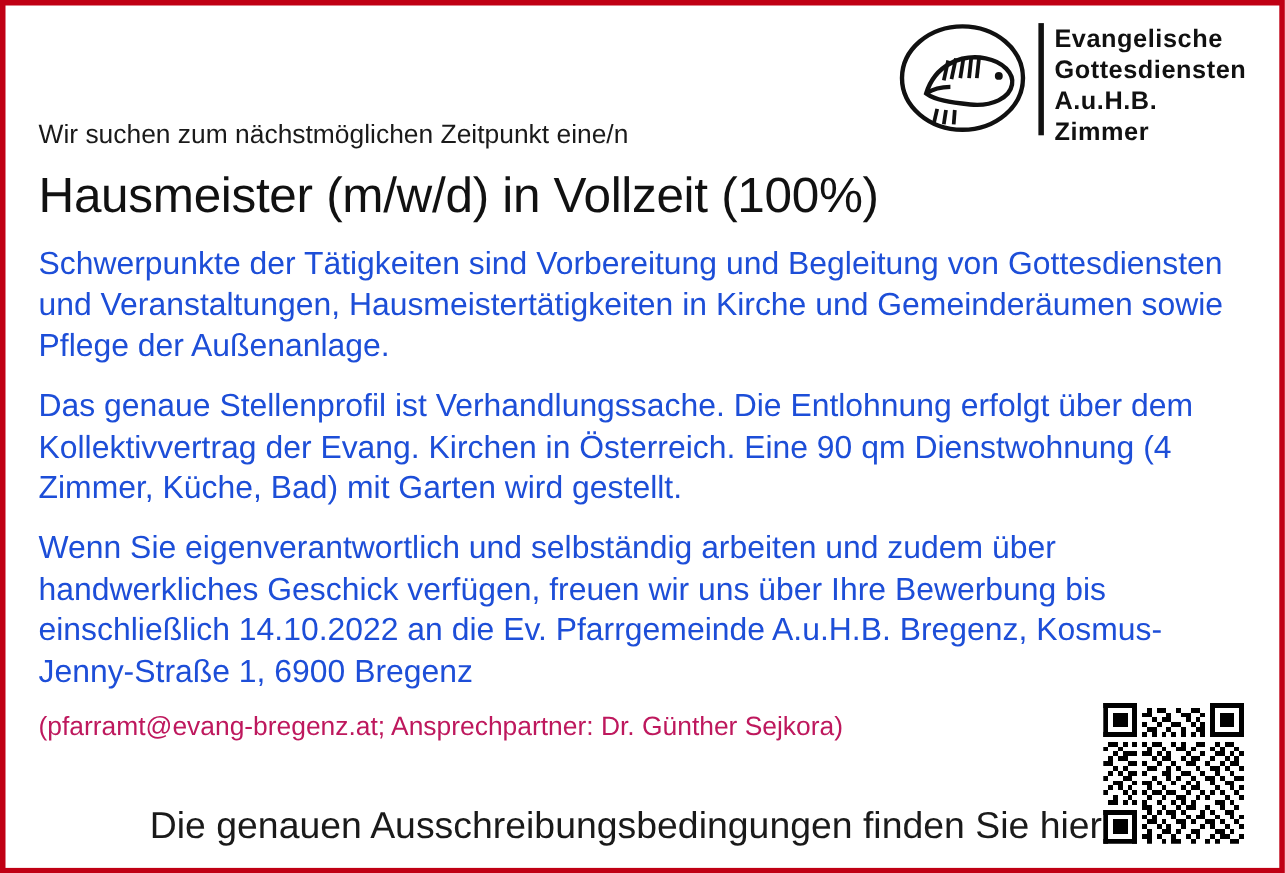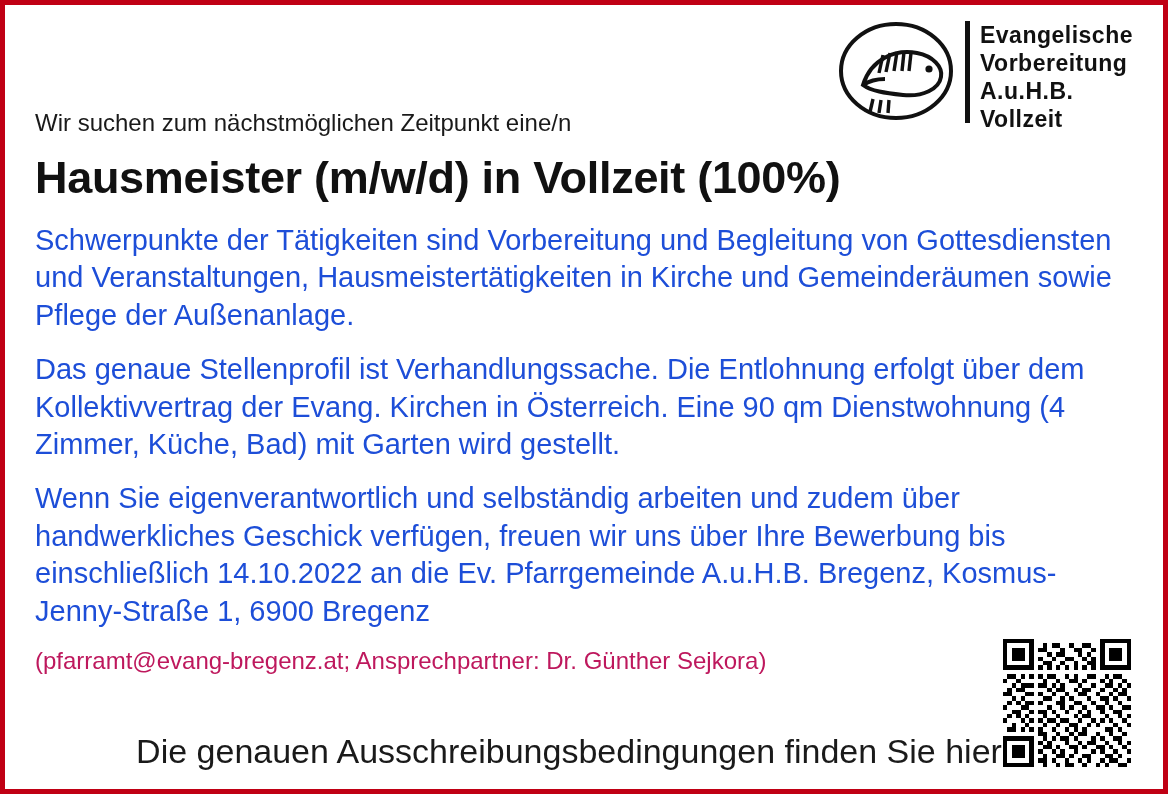--- a/index.html
+++ b/index.html
@@ -59,21 +59,21 @@
   
   .kicker {
     font-size: 24px;
     line-height: 1.2;
     color: #1a1a1a;
     margin: 86px 0 0 2px;
     font-weight: 400;
   }
   .headline {
     font-size: 45px;
-    font-weight: bold;
+    font-weight: normal;
     letter-spacing: -0.3px;
     margin: 14px 0 0 2px;
     color: #111;
   }
 
   
   .body-copy {
     margin: 18px 0 0 2px;
     width: 1085px;
   }
@@ -136,23 +136,23 @@
         <g stroke="#111" stroke-width="3.4">
           <line x1="36" y1="80" x2="33" y2="93"></line>
           <line x1="44" y1="81" x2="42" y2="94"></line>
           <line x1="52" y1="81" x2="51" y2="94"></line>
         </g>
       </svg>
     </div>
     <div class="logo-divider"></div>
     <div class="logo-text">
       <div>Evangelische</div>
-      <div>Vorbereitung</div>
+      <div>Gottesdiensten</div>
       <div>A.u.H.B.</div>
-      <div>Vollzeit</div>
+      <div>Zimmer</div>
     </div>
   </div>
 
   <div class="kicker">Wir suchen zum nächstmöglichen Zeitpunkt eine/n</div>
   <div class="headline">Hausmeister (m/w/d) in Vollzeit (100%)</div>
 
   <div class="body-copy">
     <p>Schwerpunkte der Tätigkeiten sind Vorbereitung und Begleitung von Gottesdiensten und Veranstaltungen, Hausmeistertätigkeiten in Kirche und Gemeinderäumen sowie Pflege der Außenanlage.</p>
     <p>Das genaue Stellenprofil ist Verhandlungssache. Die Entlohnung erfolgt über dem Kollektivvertrag der Evang. Kirchen in Österreich. Eine 90 qm Dienstwohnung (4 Zimmer, Küche, Bad) mit Garten wird gestellt.</p>
     <p>Wenn Sie eigenverantwortlich und selbständig arbeiten und zudem über handwerkliches Geschick verfügen, freuen wir uns über Ihre Bewerbung bis einschließlich 14.10.2022 an die Ev. Pfarrgemeinde A.u.H.B. Bregenz, Kosmus-Jenny-Straße 1, 6900 Bregenz</p>

